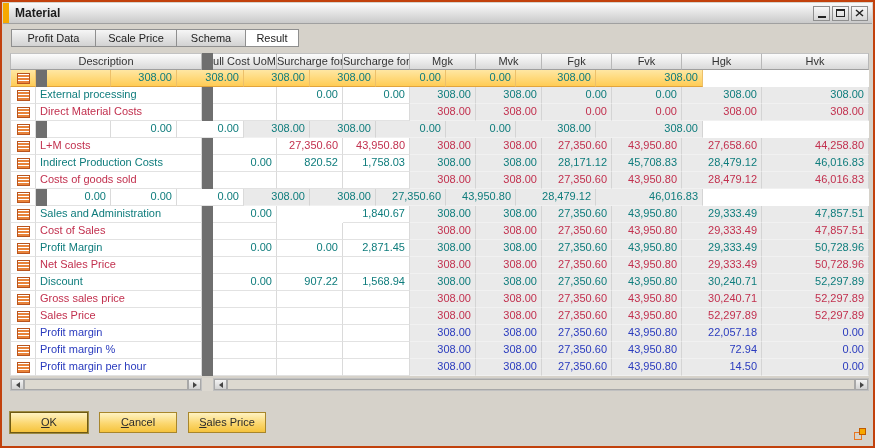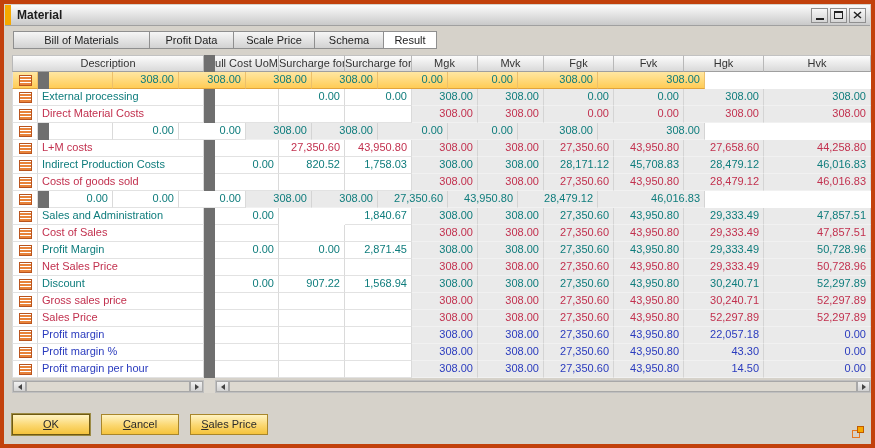--- a/index.html
+++ b/index.html
@@ -4,21 +4,21 @@
 <style>
   * { box-sizing: border-box; }
   html,body { margin:0; padding:0; }
   body {
     width:875px; height:448px;
     font-family:"Liberation Sans", sans-serif;
     background:#9a9a9a; overflow:hidden;
   }
   .window {
     position:relative; width:875px; height:448px;
-    background:#d6d2ca; border:4px solid #c2410c;
+    background:#d6d2ca; border:2px solid #c2410c;
   }
   
   .titlebar {
     position:absolute; top:1px; left:1px; right:1px; height:21px;
     background:linear-gradient(#fbfbfb,#c9c9c9);
     border-bottom:1px solid #a0a0a0;
     display:flex; align-items:center;
   }
   .accent-strip { position:absolute; left:0; top:0; width:6px; height:20px; background:#f6a800; }
   .title-text { margin-left:12px; font-size:12px; font-weight:bold; color:#1c1c1c; }
@@ -108,21 +108,20 @@
         </div>
       <div class="win-btn">
         <svg width="9" height="8">
             <path d="M1 1 L8 7 M8 1 L1 7" stroke="#222" stroke-width="1.5" fill="none"></path>
           </svg>
       </div>
     </div>
   </div>
 
   <div class="tab-bar">
-      <div class="tab" style="width: 137px;">Bill of Materials</div>
       <div class="tab" style="width: 85px;">Profit Data</div>
       <div class="tab" style="width: 82px;">Scale Price</div>
       <div class="tab" style="width: 70px;">Schema</div>
       <div class="tab active" style="width: 54px;">Result</div>
     </div>
 
   <div class="grid">
     <div class="hrow">
         <div class="hcell" style="width: 192px;">Description</div>
         <div class="hbar" style="width: 11px;"></div>
@@ -396,21 +395,21 @@
           </div>
           <div class="cell desc" style="width: 166px;">Profit margin %</div>
           <div class="vbar" style="width: 11px;"></div>
           <div class="cell num" style="width: 64px;"></div>
           <div class="cell num" style="width: 66px;"></div>
           <div class="cell num" style="width: 67px;"></div>
           <div class="cell num ro" style="width: 66px;">308.00</div>
           <div class="cell num ro" style="width: 66px;">308.00</div>
           <div class="cell num ro" style="width: 70px;">27,350.60</div>
           <div class="cell num ro" style="width: 70px;">43,950.80</div>
-          <div class="cell num ro" style="width: 80px;">43.30</div>
+          <div class="cell num ro" style="width: 80px;">72.94</div>
           <div class="cell num ro" style="width: 107px;">0.00</div>
         </div>
         <div class="row blue">
           <div class="cell icon-cell" style="width: 26px;">
             <span class="rowicon"></span>
           </div>
           <div class="cell desc" style="width: 166px;">Profit margin per hour</div>
           <div class="vbar" style="width: 11px;"></div>
           <div class="cell num" style="width: 64px;"></div>
           <div class="cell num" style="width: 66px;"></div>

